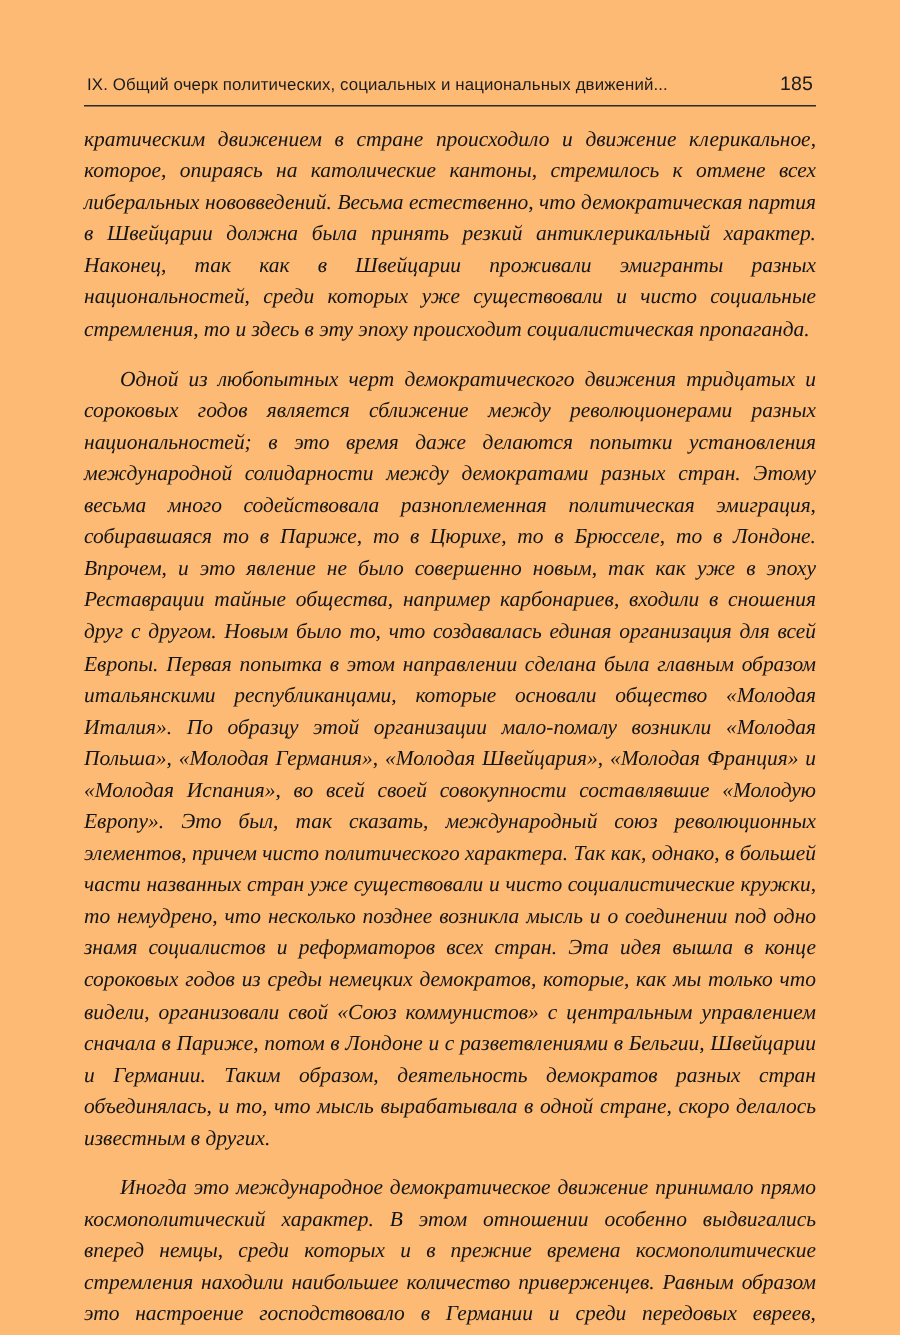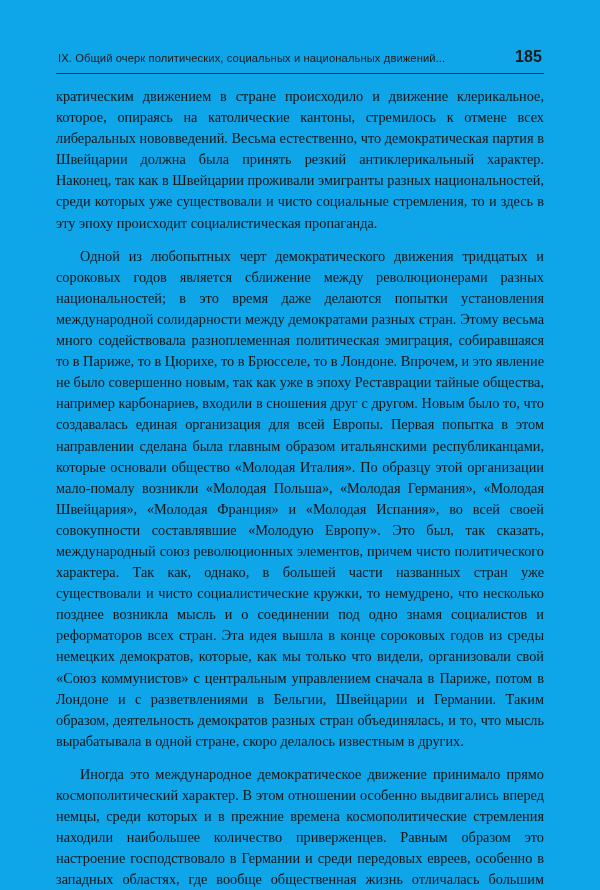--- a/index.html
+++ b/index.html
@@ -13,59 +13,60 @@
     overflow: hidden;
     font-family: "Liberation Serif", serif;
     color: #1a1a1a;
   }
   .page {
     position: relative;
     width: 600px;
     height: 890px;
     box-sizing: border-box;
     padding: 48px 56px 40px 56px;
-    background: #0ea5e9;
+    background: #fdba74;
   }
   .running-head {
     display: flex;
     align-items: baseline;
     justify-content: space-between;
     font-family: "Liberation Sans", sans-serif;
     font-size: 11.2px;
     color: #1b1b1b;
     letter-spacing: 0.1px;
     padding: 0 2px 5px 2px;
     margin-bottom: 2px;
   }
   .running-head .rh-title {
     white-space: nowrap;
     overflow: hidden;
     text-overflow: ellipsis;
     max-width: 420px;
   }
   .running-head .rh-page {
-    font-weight: 700;
-    font-size: 16px;
+    font-weight: 400;
+    font-size: 13px;
     padding-left: 12px;
   }
   .rule {
     border-bottom: 1px solid #2a2a2a;
     margin: 0 0 12px 0;
   }
   .body-text {
     font-size: 14.3px;
     line-height: 21.1px;
     text-align: justify;
     text-justify: inter-word;
     hyphens: manual;
     color: #141414;
   }
   .body-text p {
     margin: 0;
     text-indent: 24px;
+    font-style: italic;
   }
   .body-text p.cont {
     text-indent: 0;
   }
   .body-text p + p {
     margin-top: 12px;
   }
 </style>
 </head>
 <body>

